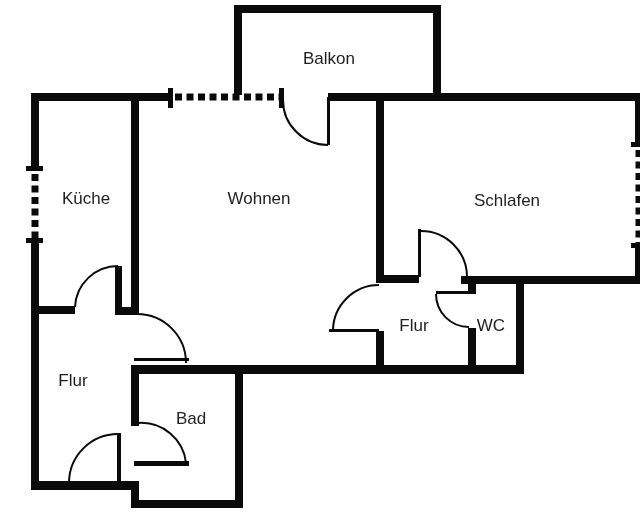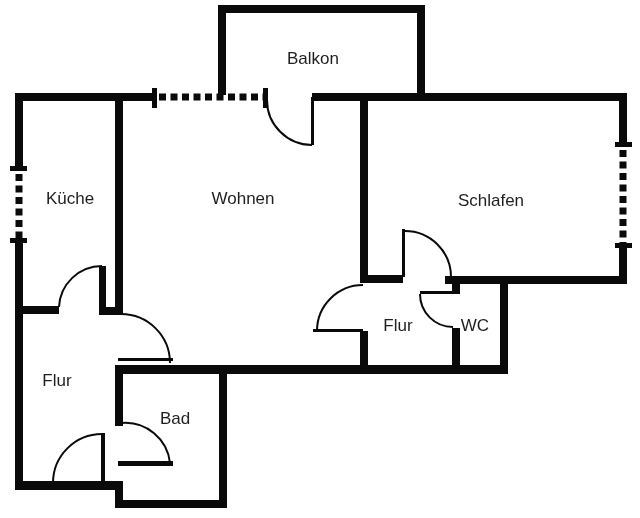--- a/index.html
+++ b/index.html
@@ -6,20 +6,21 @@
     margin: 0;
     padding: 0;
     background: var(--bg, #ffffff);
   }
   .plan-wrap {
     width: 524px;
     height: 518px;
     position: relative;
     background: var(--bg, #ffffff);
     font-family: "Liberation Sans", sans-serif;
+    margin-left: 16px;
   }
   svg { display: block; }
   .wall  { fill: var(--wall, #0a0a0a); }
   .leaf  { fill: var(--wall, #0a0a0a); }
   .arc   { fill: none; stroke: var(--wall, #0a0a0a); stroke-width: 2; }
   .win   { stroke: var(--wall, #0a0a0a); stroke-width: 7; stroke-dasharray: 7 4.5; fill: none; }
   .cap   { fill: var(--wall, #0a0a0a); }
   .room-label {
     fill: var(--text, #1f1f1f);
     font-family: "Liberation Sans", sans-serif;

